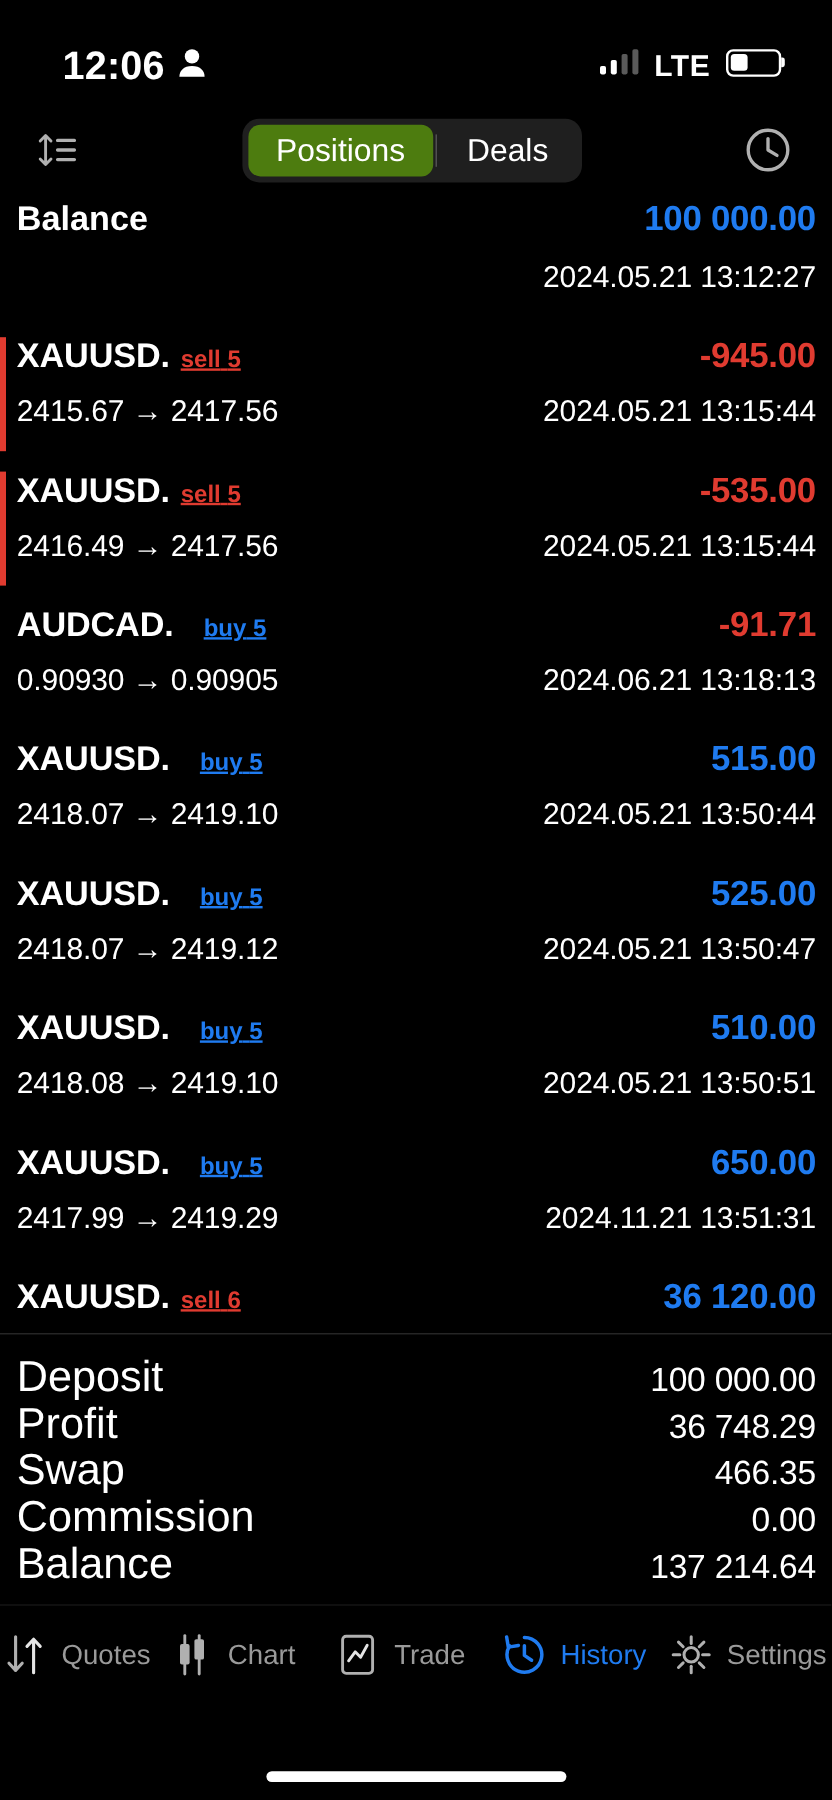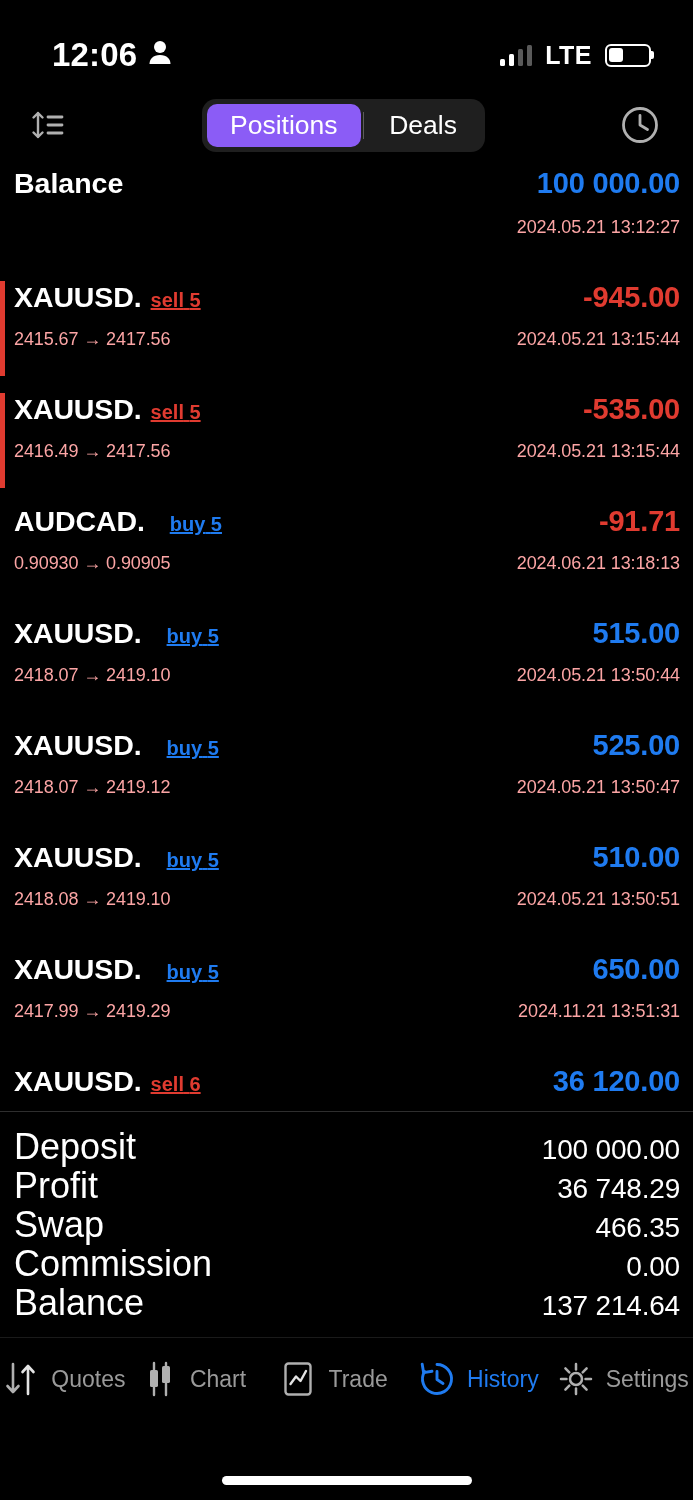--- a/index.html
+++ b/index.html
@@ -38,21 +38,21 @@
   }
   .status-time {
     color: #ffffff;
     font-size: 33px;
     font-weight: 600;
     letter-spacing: 0.2px;
   }
   .person-icon { display: block; }
   .status-right {
     display: flex;
-    align-items: center;
+    align-items: flex-start;
     gap: 13px;
   }
   .signal-bars {
     display: flex;
     align-items: flex-end;
     gap: 3.5px;
     height: 21px;
   }
   .signal-bars i {
     display: block;
@@ -130,21 +130,21 @@
     height: 43px;
     padding: 0 23px;
     color: #ffffff;
     font-size: 26.5px;
     font-weight: 400;
     border-radius: 10px;
     cursor: pointer;
     white-space: nowrap;
   }
   .seg-item.active {
-    background: #8b5cf6;
+    background: #4d7c0f;
     font-weight: 500;
   }
   .seg-divider {
     width: 1.6px;
     height: 27px;
     background: #5c5c5c;
     margin: 0 2px;
   }
 
   
@@ -195,22 +195,22 @@
 
   .amount {
     font-size: 29px;
     font-weight: 700;
     letter-spacing: -0.2px;
   }
   .amount.neg { color: #e03b30; }
   .amount.pos { color: #1f7bf0; }
 
   .prices, .timestamp {
-    color: #fca5a5;
-    font-size: 18px;
+    color: #ffffff;
+    font-size: 25px;
     font-weight: 400;
     letter-spacing: -0.1px;
   }
 
   .row-gap { height: 17px; }
 
   
   .balance-block { padding: 0 13px 0 14px; }
   .balance-block .entry-line.top { height: 50px; }
   .balance-label {

